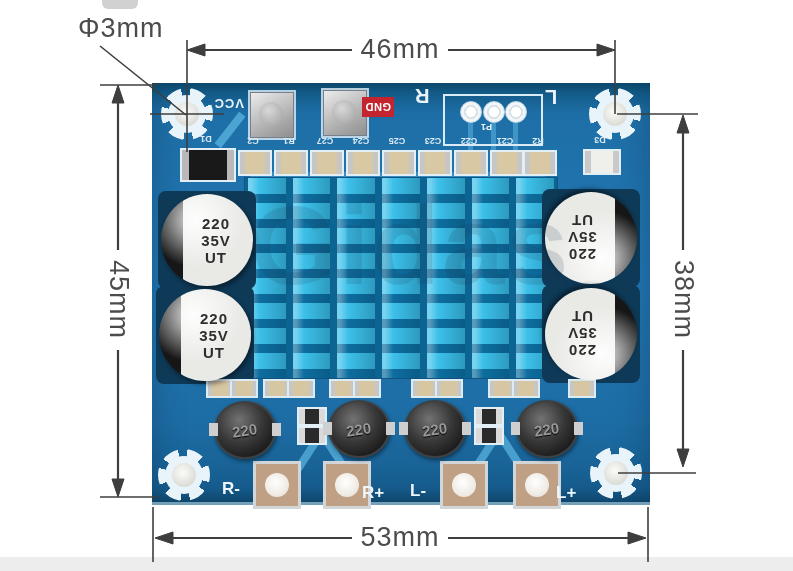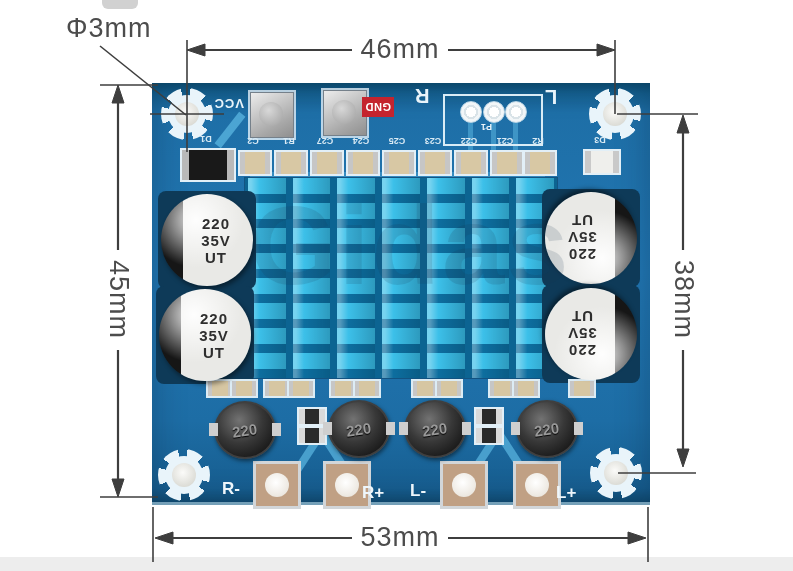--- a/index.html
+++ b/index.html
@@ -260,17 +260,17 @@
   <g stroke="#3e3e3e" fill="#3e3e3e">
     <line x1="153" y1="507" x2="153" y2="562" stroke-width="1.6"></line>
     <line x1="648" y1="507" x2="648" y2="562" stroke-width="1.6"></line>
     <line x1="164" y1="538" x2="352" y2="538" stroke-width="2.2"></line>
     <line x1="448" y1="538" x2="637" y2="538" stroke-width="2.2"></line>
     <polygon points="155,538 173,532 173,544"></polygon>
     <polygon points="646,538 628,532 628,544"></polygon>
   </g>
 </svg>
 
-<div class="abs dimtext" style="left:66px;top:13px;">Φ3mm</div>
+<div class="abs dimtext" style="left:78px;top:13px;">Φ3mm</div>
 <div class="abs dimtext" style="left:352px;top:34px;width:96px;">46mm</div>
 <div class="abs dimtext vdim" style="left:102px;top:250px;height:100px;width:32px;">45mm</div>
 <div class="abs dimtext vdim" style="left:667px;top:250px;height:100px;width:32px;">38mm</div>
 <div class="abs dimtext" style="left:352px;top:522px;width:96px;">53mm</div>
 
 </body></html>

